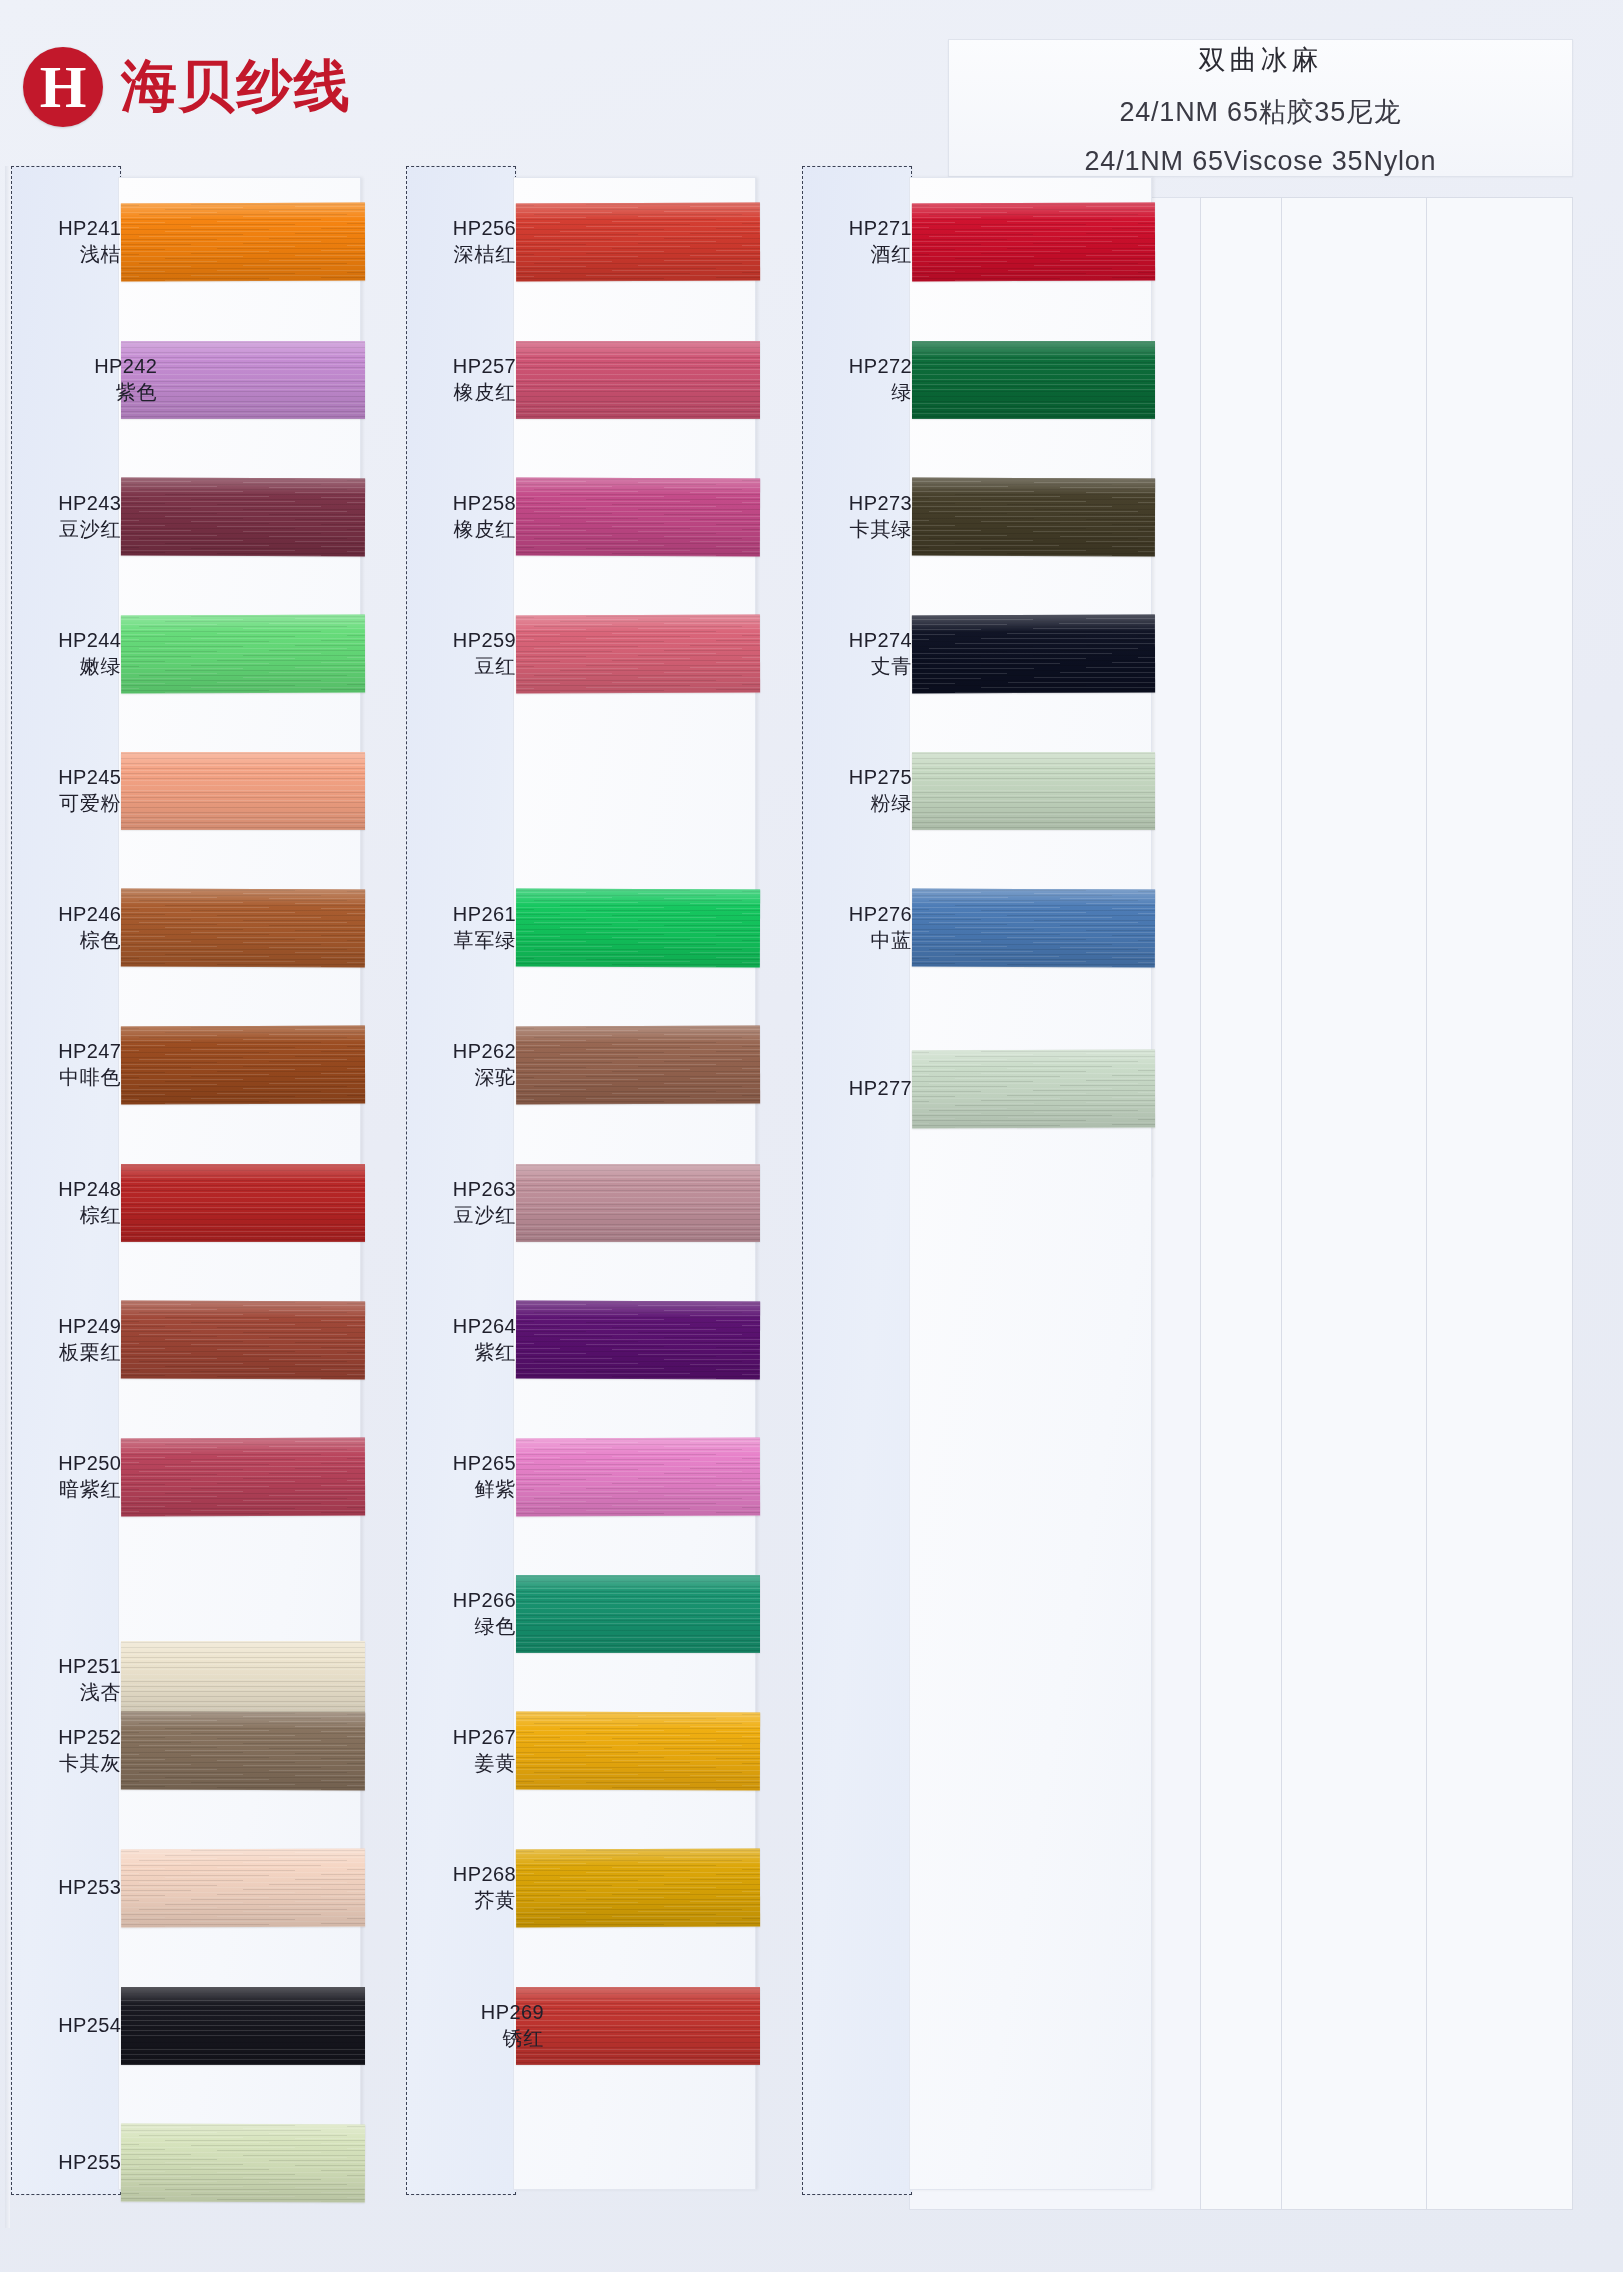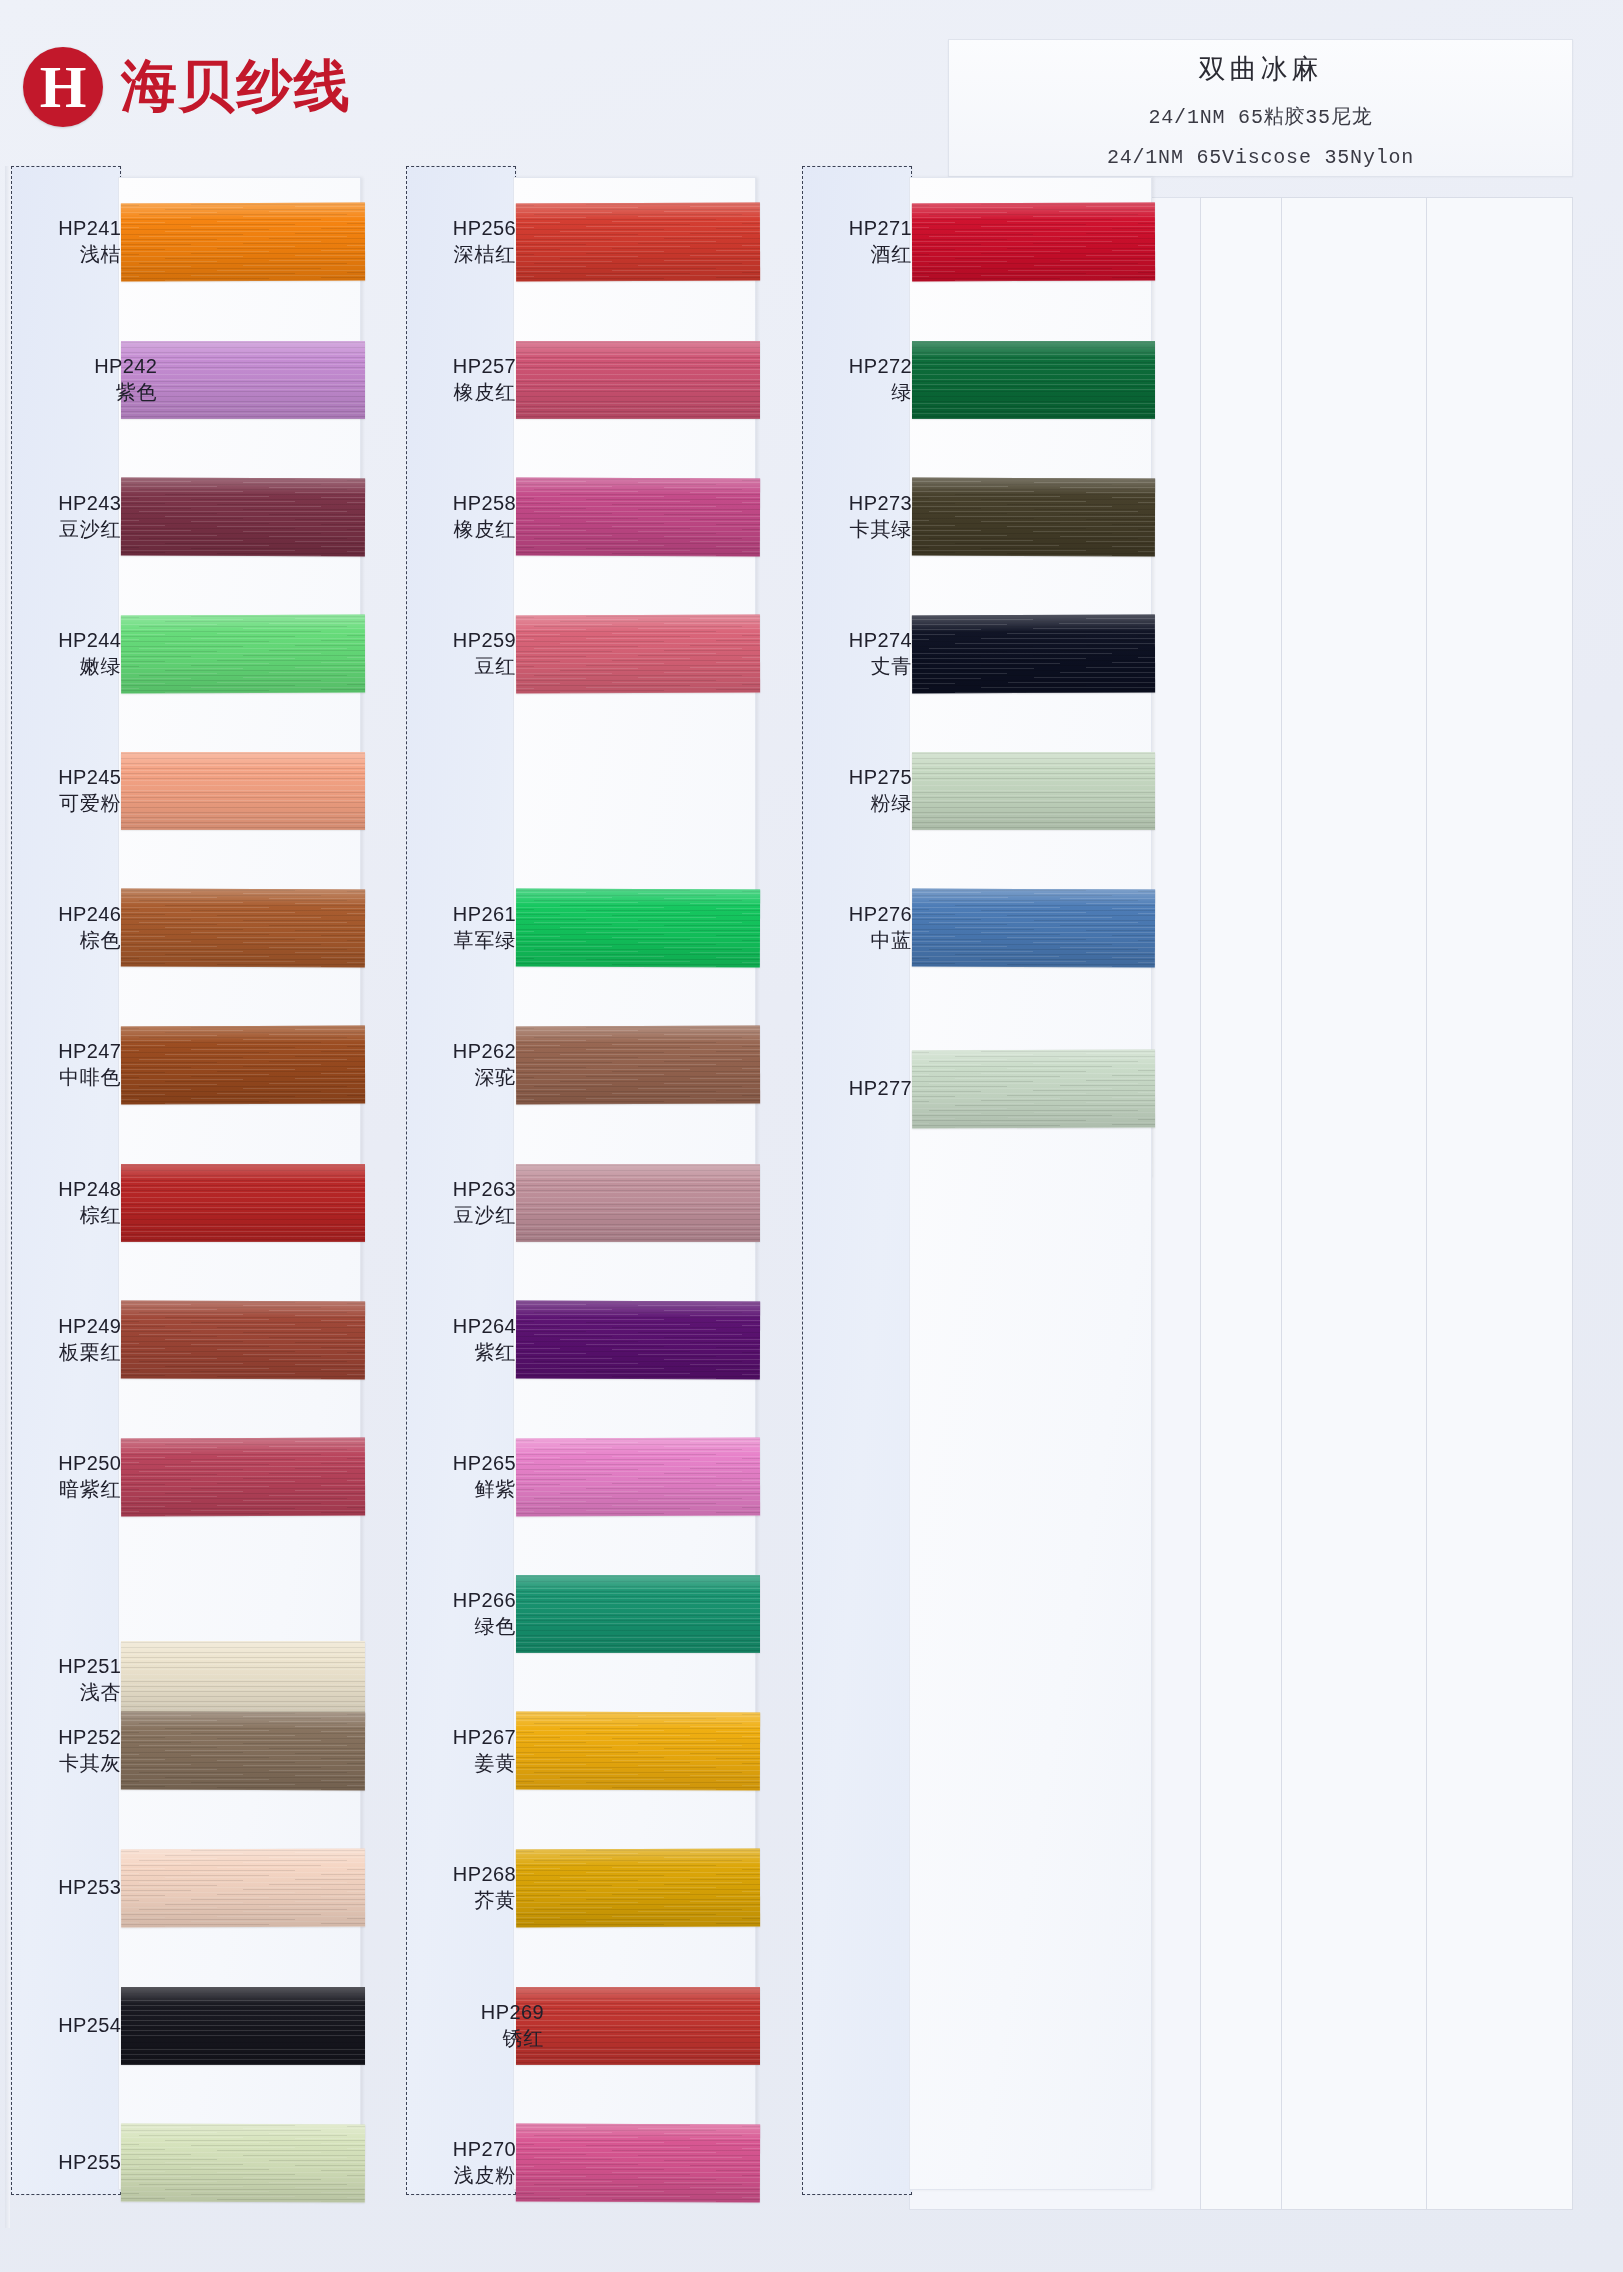--- a/index.html
+++ b/index.html
@@ -55,22 +55,22 @@
     display: flex; flex-direction: column;
     align-items: center; justify-content: center;
     gap: 16px;
     padding-top: 3.2px;
   }
   #header-card .title {
     font-size: 27px; color: #2b2b33; letter-spacing: 4px;
     font-family: "DejaVu Sans", sans-serif;
   }
   #header-card .spec-cn, #header-card .spec-en {
-    font-size: 20px; color: #3a3a44; letter-spacing: 0.8px;
-    font-family: Liberation Mono, monospace;
+    font-size: 27px; color: #3a3a44; letter-spacing: 0.8px;
+    font-family: Liberation Sans, sans-serif;
   }
 
   
   #right-panel {
     position: absolute;
     left: 1200px; top: 197px;
     width: 373px; height: 2013px;
     background: #f7f9fc;
     border: 0.8px solid #d9dde7;
     display: flex;
@@ -424,27 +424,20 @@
         </div>
         <div class="swatch" style="background: rgb(220, 165, 5); transform: rotate(-0.22deg);"></div>
       </div>
       <div class="row" style="top: 1821px; padding-left: 28px;">
         <div class="label">
           <span class="code">HP269</span>
           <span class="cname">锈红</span>
         </div>
         <div class="swatch" style="background: rgb(194, 52, 47); transform: rotate(0deg);"></div>
       </div>
-      <div class="row" style="top: 1958px;">
-        <div class="label">
-          <span class="code">HP270</span>
-          <span class="cname">浅皮粉</span>
-        </div>
-        <div class="swatch" style="background: rgb(215, 84, 144); transform: rotate(0.22deg);"></div>
-      </div>
     </div>
 
   <div class="column" id="col3">
     <div class="label-strip"></div>
     <div class="yarn-card"></div>
   <div class="row" style="top: 37px;">
         <div class="label">
           <span class="code">HP271</span>
           <span class="cname">酒红</span>
         </div>

